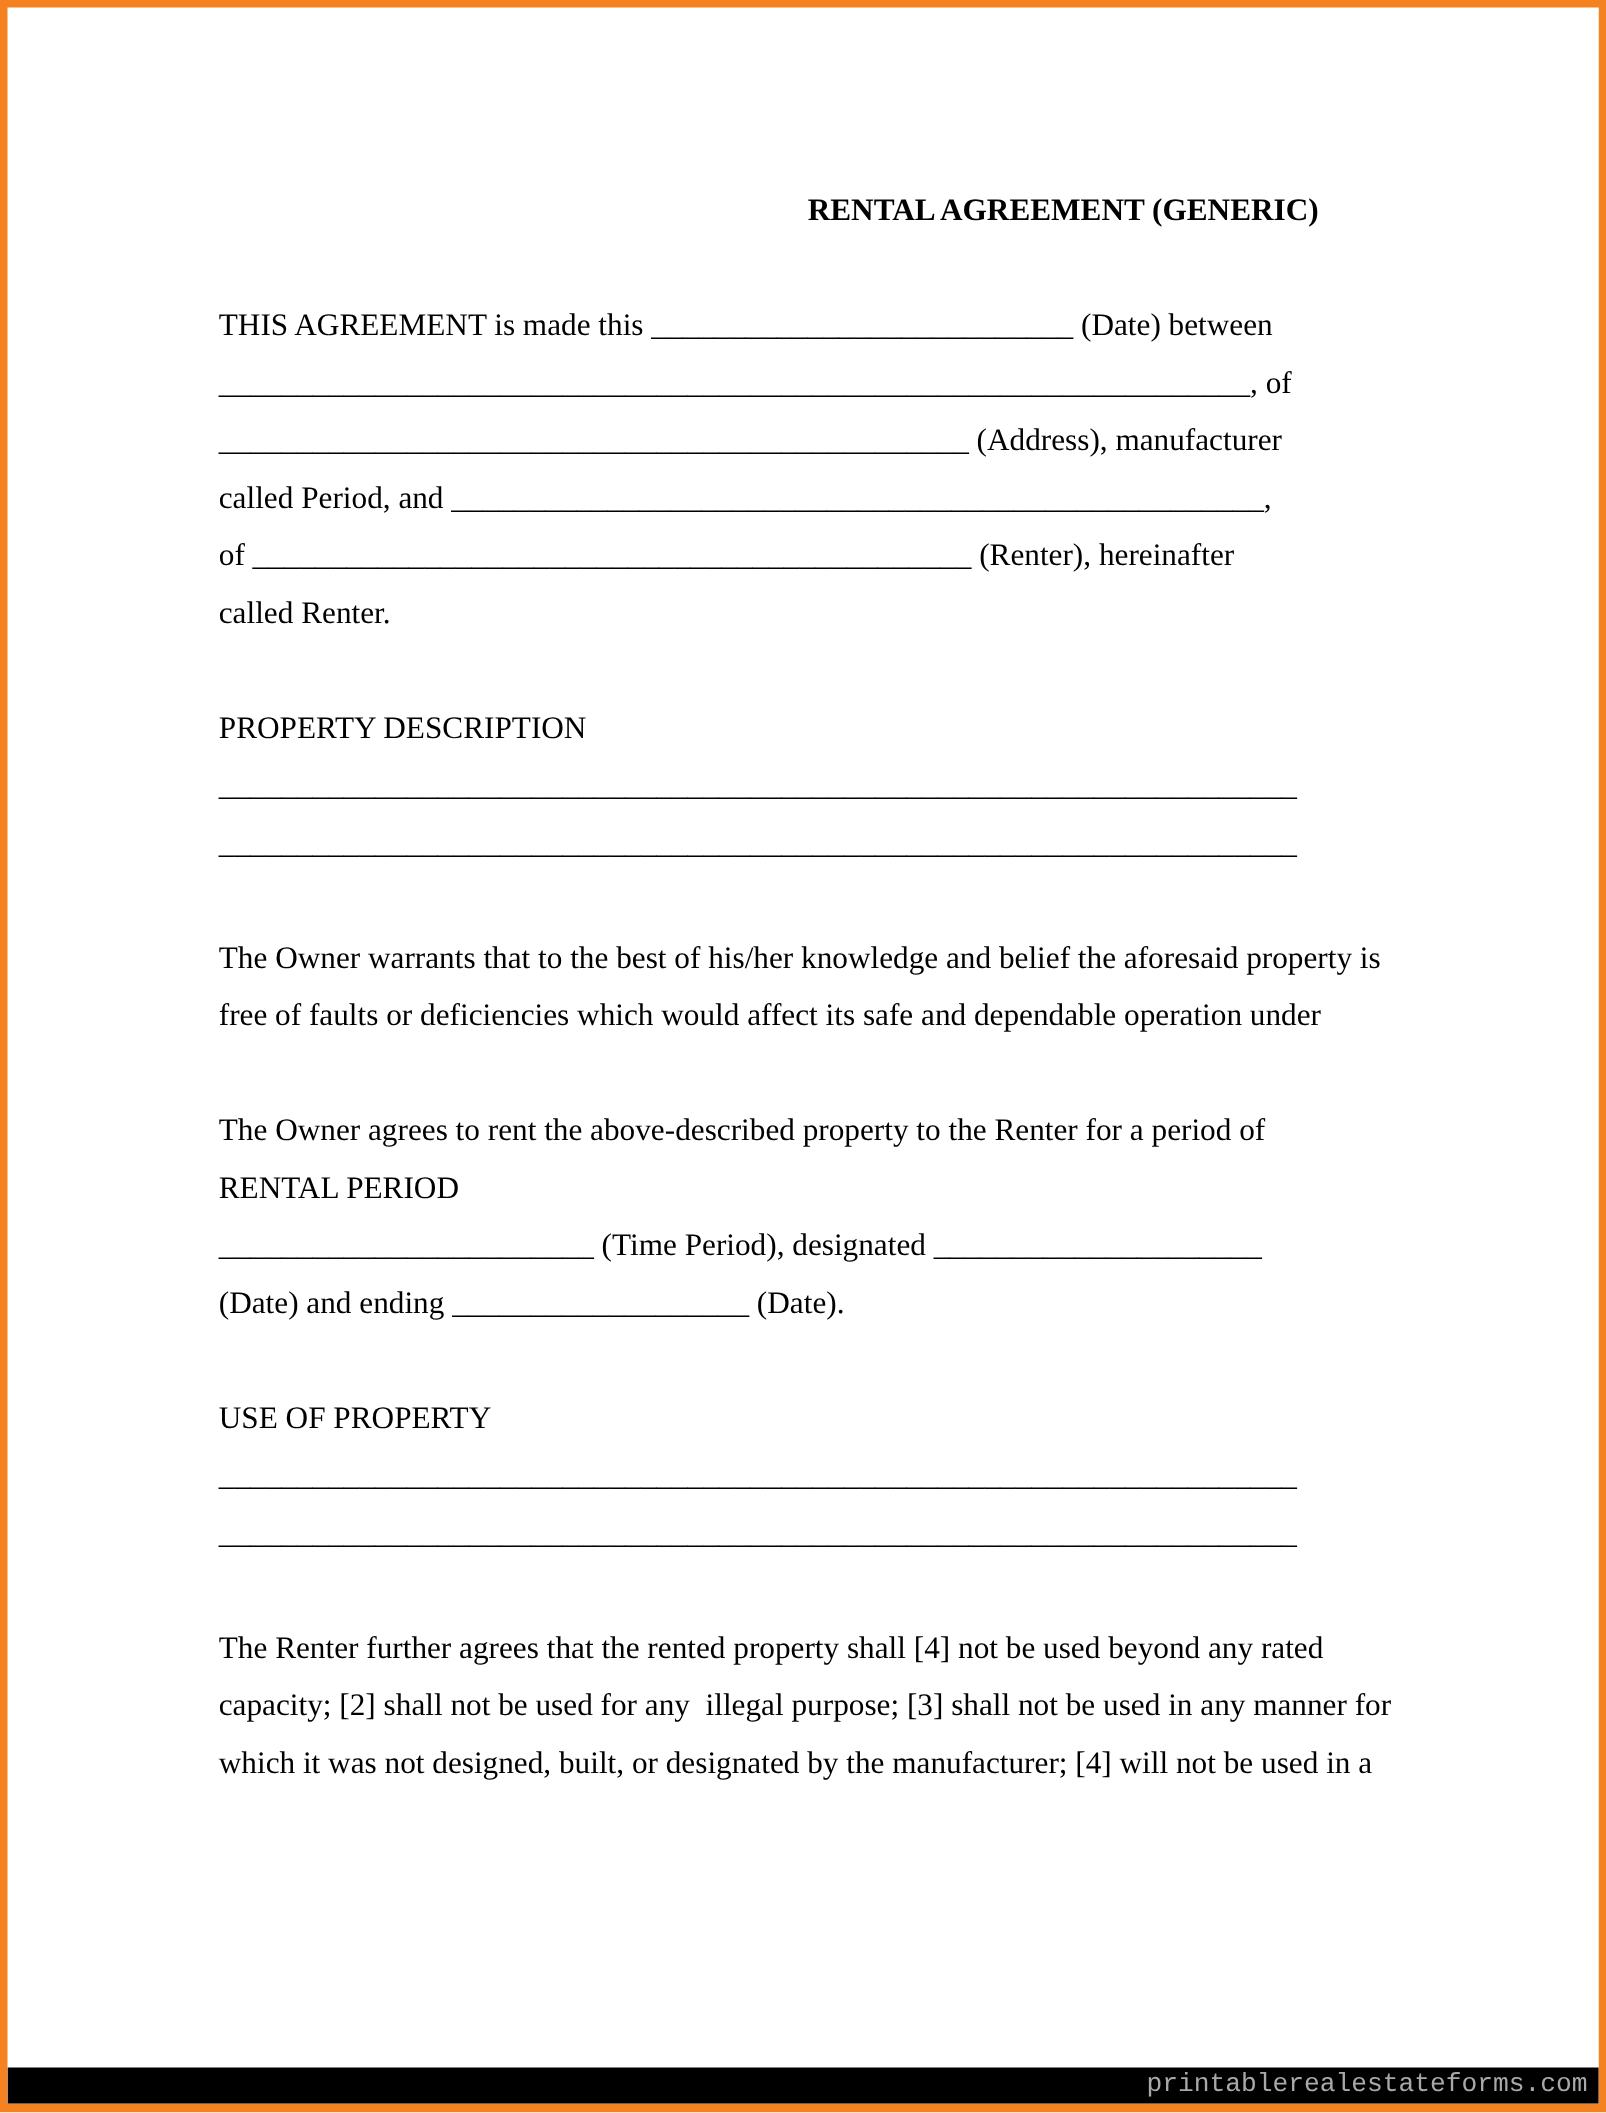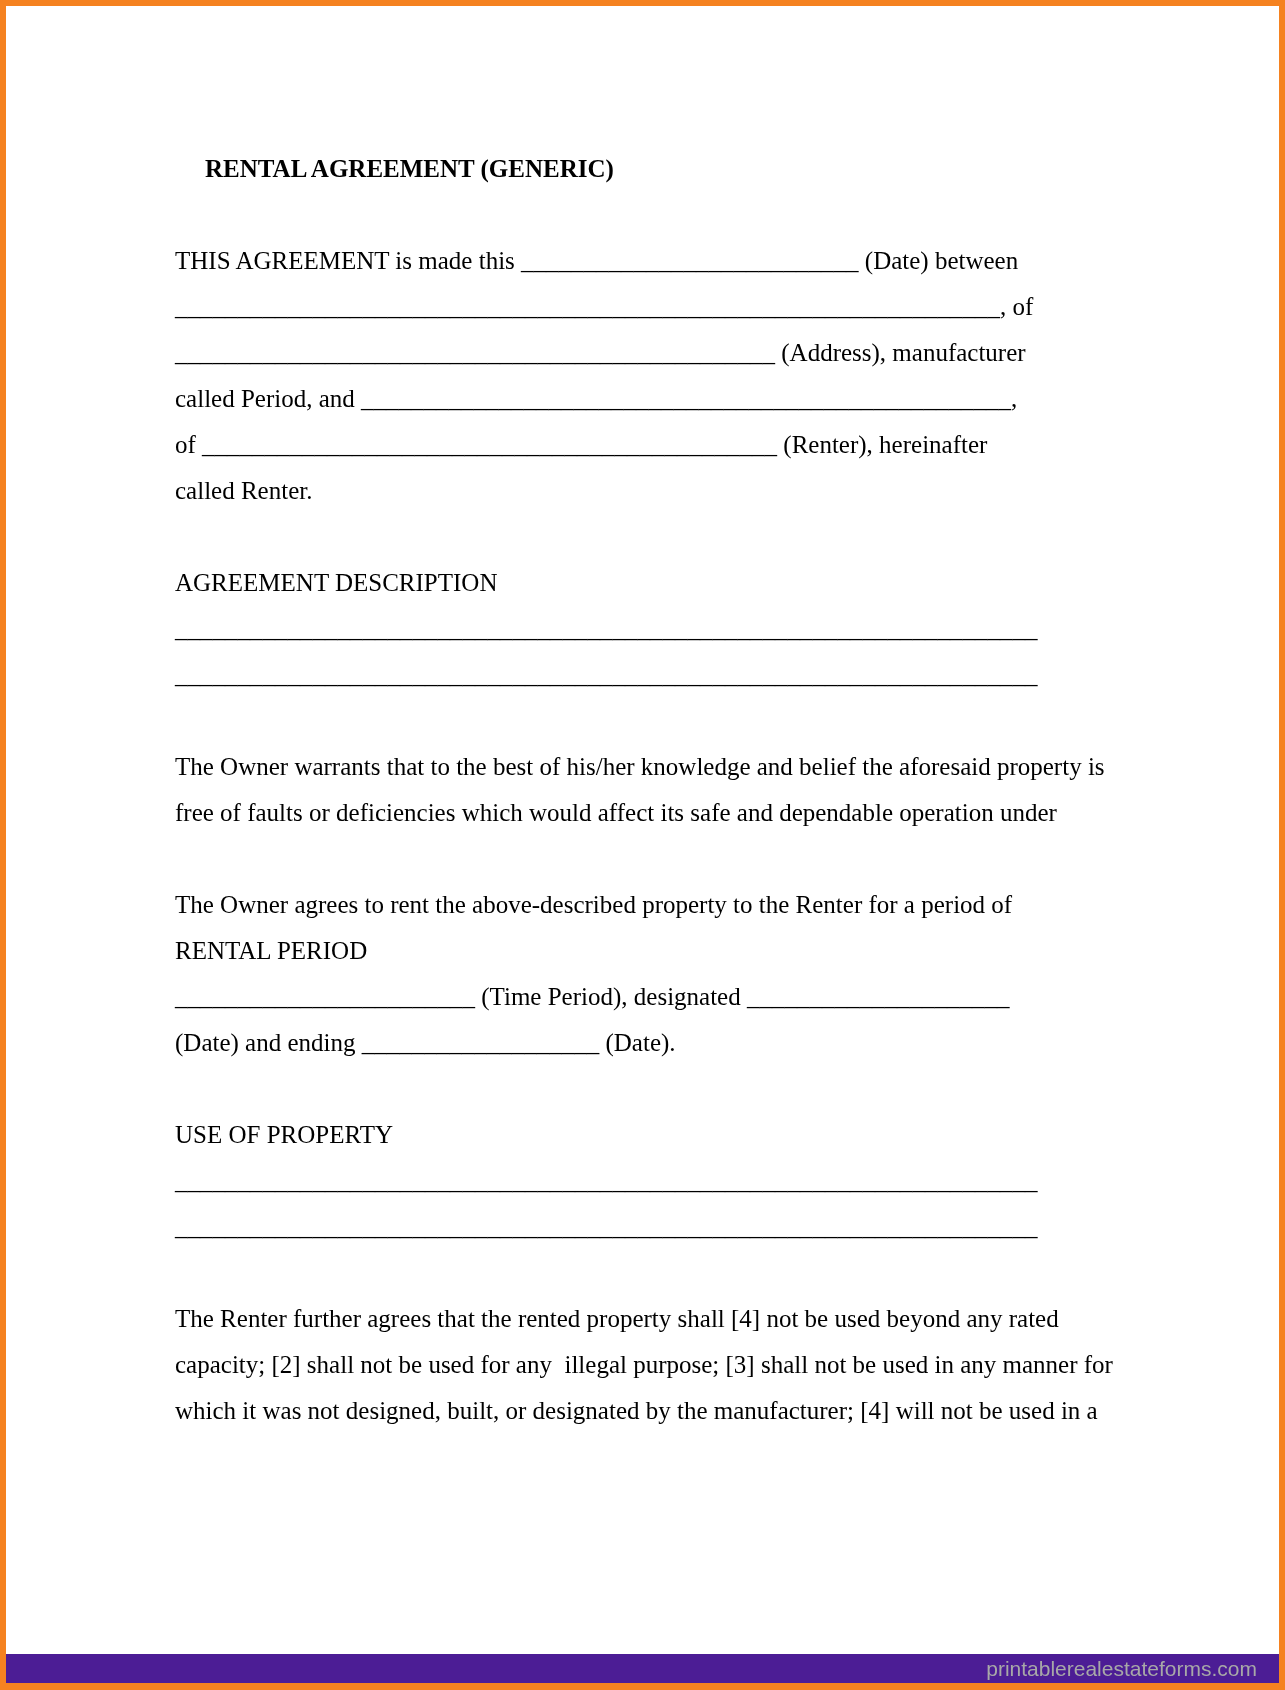--- a/index.html
+++ b/index.html
@@ -21,56 +21,56 @@
     top: 140px;    
     width: 880px;
     font-size: 25px;
     line-height: 46px;
   }
   .ln {
     white-space: pre;
     height: 46px;
   }
   .ln.title {
-    text-align: left;
+    text-align: right;
     font-weight: bold;
     text-indent: 30px;
   }
   .gap { height: 46px; }
   .footer {
     position: absolute;
     left: 0;
     right: 0;
     bottom: 0;
     height: 29px;
-    background: #4c1d95;
-    font-family: Liberation Sans, sans-serif;
+    background: #000000;
+    font-family: Liberation Mono, monospace;
     font-size: 21px;
     line-height: 29px;
     color: #a8a8a8;
     text-align: right;
-    padding-right: 22px;
+    padding-right: 9px;
     box-sizing: border-box;
   }
 </style>
 </head>
 <body>
 
 <div class="page">
   <div class="content">
     <div class="ln title">RENTAL AGREEMENT (GENERIC)</div>
     <div class="gap"></div>
     <div class="ln">THIS AGREEMENT is made this ___________________________ (Date) between</div>
     <div class="ln">__________________________________________________________________, of</div>
     <div class="ln">________________________________________________ (Address), manufacturer</div>
     <div class="ln">called Period, and ____________________________________________________,</div>
     <div class="ln">of ______________________________________________ (Renter), hereinafter</div>
     <div class="ln">called Renter.</div>
     <div class="gap"></div>
-    <div class="ln">AGREEMENT DESCRIPTION</div>
+    <div class="ln">PROPERTY DESCRIPTION</div>
     <div class="ln">_____________________________________________________________________</div>
     <div class="ln">_____________________________________________________________________</div>
     <div class="gap"></div>
     <div class="ln">The Owner warrants that to the best of his/her knowledge and belief the aforesaid property is</div>
     <div class="ln">free of faults or deficiencies which would affect its safe and dependable operation under</div>
     <div class="gap"></div>
     <div class="ln">The Owner agrees to rent the above-described property to the Renter for a period of</div>
     <div class="ln">RENTAL PERIOD</div>
     <div class="ln">________________________ (Time Period), designated _____________________</div>
     <div class="ln">(Date) and ending ___________________ (Date).</div>

